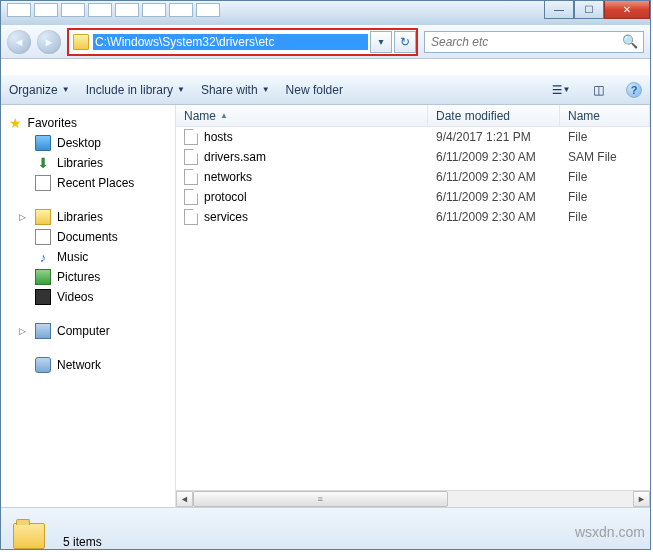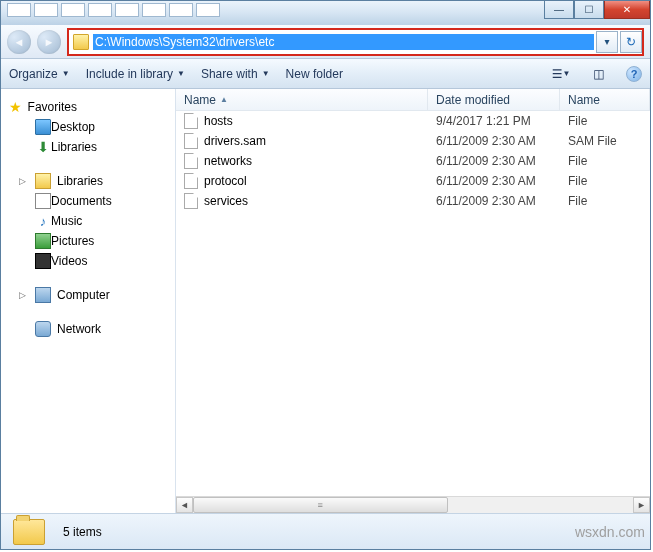--- a/index.html
+++ b/index.html
@@ -119,20 +119,21 @@
   }
   .search-icon { color:#2a68a5;font-size:13px; }
   
   .toolbar {
     height:30px;
     background:linear-gradient(to bottom,#f5faff,#e3eef8 50%,#d5e3f1);
     display:flex;align-items:center;
     padding:0 8px;gap:16px;
     border-bottom:1px solid #b5c7da;
     color:#23395b;
+    margin-top:16px;
   }
   .tb-item {display:flex;align-items:center;gap:4px;cursor:default;}
   .tb-item .dd {font-size:8px;color:#23395b;}
   .tb-spacer{flex:1}
   .tb-iconbtn{width:22px;height:20px;display:flex;align-items:center;justify-content:center;border-radius:2px;}
   .tb-help{color:#1e63b5;font-weight:bold;border:1px solid #8fb1d4;border-radius:50%;width:16px;height:16px;font-size:11px;line-height:14px;text-align:center;background:radial-gradient(circle at 30% 30%,#cce5ff,#7fb3e6);}
   
   .body {
     flex:1;display:flex;min-height:0;
   }
@@ -143,21 +144,21 @@
     overflow:auto;
   }
   .sb-group { margin-bottom:14px; }
   .sb-header {
     display:flex;align-items:center;padding:2px 8px 2px 18px;gap:6px;
   }
   .sb-header.fav { padding-left:8px; }
   .tri { font-size:9px;color:#6a6a6a;width:10px;display:inline-block; }
   .star { color:#f2c200;font-size:14px; }
   .sb-item {
-    display:flex;align-items:center;padding:2px 8px 2px 34px;
+    display:flex;align-items:center;padding:2px 8px 2px 34px;gap:6px;
   }
   .sb-icon {width:16px;height:16px;display:inline-flex;align-items:center;justify-content:center;font-size:13px;}
   .ico-desktop{background:linear-gradient(#7cc6ff,#3a8fd4);border:1px solid #2d6fa3;border-radius:1px;}
   .ico-dl{color:#2d8a36;font-size:14px;}
   .ico-recent{background:#fff;border:1px solid #888;position:relative;}
   .ico-lib{background:linear-gradient(#fff2a8,#f2c94c);border:1px solid #caa033;}
   .ico-doc{background:#fff;border:1px solid #888;}
   .ico-music{color:#2a78c0;}
   .ico-pic{background:linear-gradient(#8fd18f,#3b9e3b);border:1px solid #2d7a2d;}
   .ico-vid{background:#333;border:1px solid #000;}
@@ -185,23 +186,23 @@
   
   .hscroll{
     height:17px;background:#f0f0f0;border-top:1px solid #d9d9d9;display:flex;
   }
   .hscroll .btn{width:17px;background:linear-gradient(#fdfdfd,#e4e4e4);border:1px solid #c7c7c7;display:flex;align-items:center;justify-content:center;font-size:9px;color:#555;}
   .hscroll .track{flex:1;position:relative;background:#f0f0f0;}
   .hscroll .thumb{position:absolute;left:0;top:0;bottom:0;width:58%;background:linear-gradient(#fafafa,#dedede);border:1px solid #c0c0c0;border-radius:2px;display:flex;align-items:center;justify-content:center;}
   .hscroll .grip{font-size:9px;color:#888;letter-spacing:1px;}
   
   .status{
-    height:36px;background:linear-gradient(to bottom,#eef5fc,#dbe8f5);
+    height:42px;background:linear-gradient(to bottom,#eef5fc,#dbe8f5);
     border-top:1px solid #c4d4e4;
-    display:flex;align-items:center;padding:11px 12px;gap:18px;
+    display:flex;align-items:flex-end;padding:0 12px;gap:18px;
   }
   .status .folder-big{width:32px;height:26px;background:linear-gradient(to bottom,#ffe79a,#f2c94c);border:1px solid #caa033;border-radius:2px;position:relative;}
   .status .folder-big::before{content:"";position:absolute;top:-5px;left:2px;width:12px;height:5px;background:#f2d372;border:1px solid #caa033;border-bottom:none;border-radius:2px 2px 0 0;}
   .watermark{position:absolute;right:8px;bottom:12px;font-size:14px;color:#9f9f9f;}
 </style>
 </head>
 <body>
 
 <div class="window">
 
@@ -225,20 +226,24 @@
 
   <div class="navbar">
     <div class="nav-arrow disabled">◄</div>
     <div class="nav-arrow disabled">►</div>
     <div class="addr-wrap">
       <div class="addr-icon"></div>
       <input class="addr-input" value="C:\Windows\System32\drivers\etc" style="">
       <div class="addr-drop">▾</div>
       <div class="addr-refresh">↻</div>
     </div>
+    <div class="search">
+      <input placeholder="Search etc" style="">
+      <span class="search-icon">🔍</span>
+    </div>
   </div>
 
   <div class="toolbar">
     <div class="tb-item">
       <span>Organize</span>
       <span class="dd">▼</span>
     </div>
     <div class="tb-item">
       <span>Include in library</span>
       <span class="dd">▼</span>
@@ -264,20 +269,24 @@
           <span class="star">★</span>
           <span>Favorites</span>
         </div>
         <div class="sb-item">
           <span class="sb-icon ico-desktop"></span>
           <span>Desktop</span>
         </div>
         <div class="sb-item">
           <span class="sb-icon ico-dl">⬇</span>
           <span>Libraries</span>
+        </div>
+        <div class="sb-item">
+          <span class="sb-icon ico-recent"></span>
+          <span>Recent Places</span>
         </div>
       </div>
 
       <div class="sb-group">
         <div class="sb-header">
           <span class="tri">▷</span>
           <span class="sb-icon ico-lib"></span>
           <span>Libraries</span>
         </div>
         <div class="sb-item">

